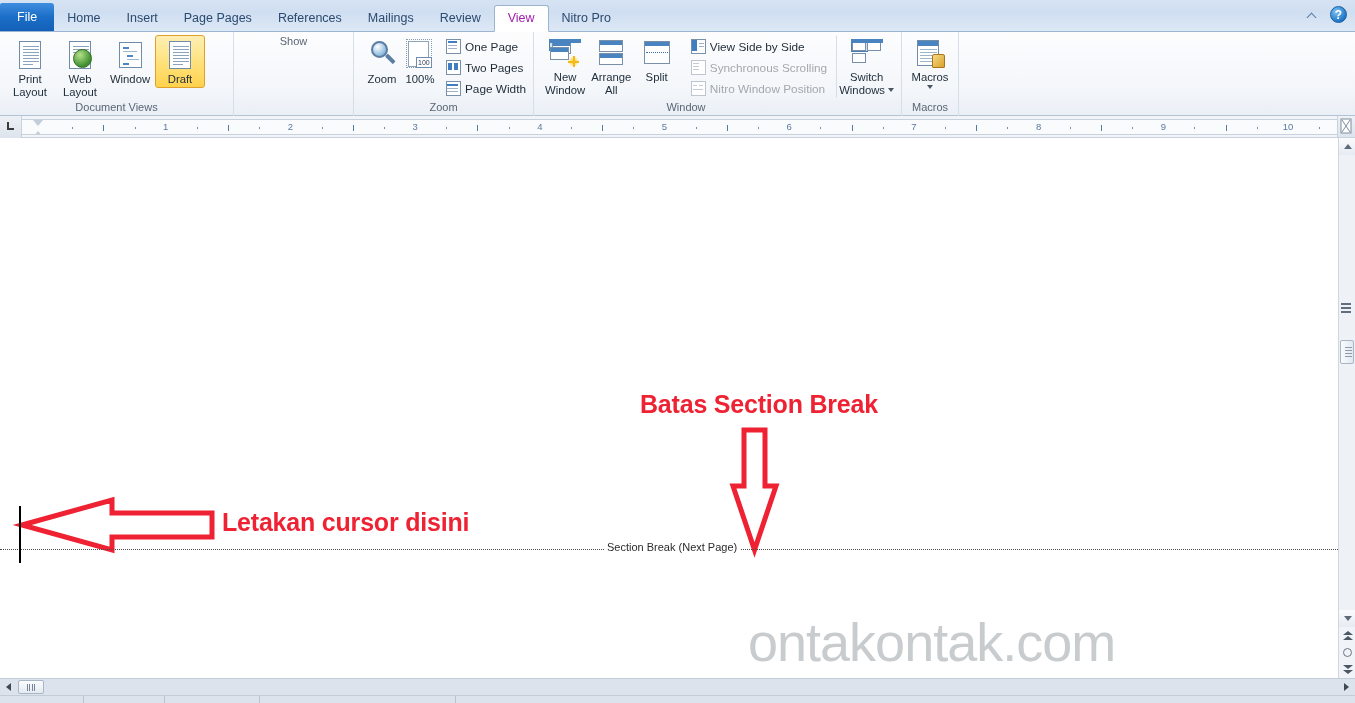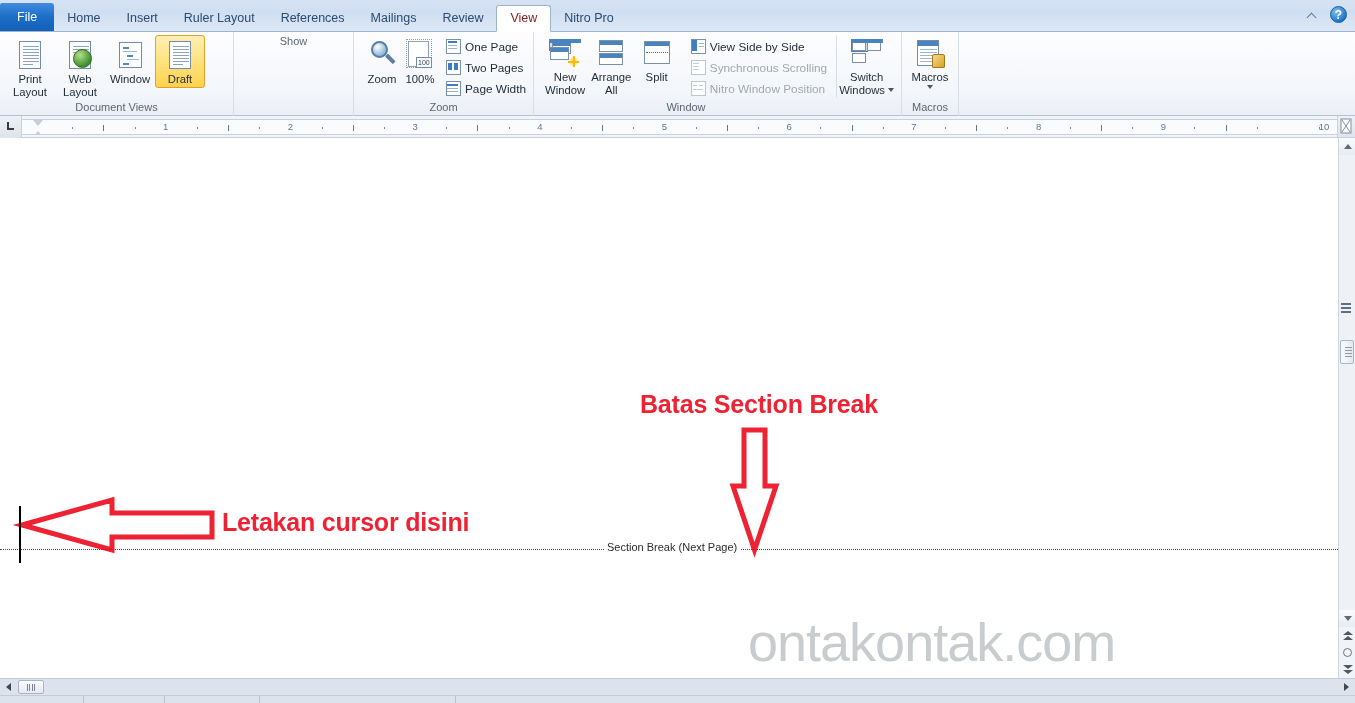--- a/index.html
+++ b/index.html
@@ -42,21 +42,21 @@
   }
   .tab.active {
     background: #fff;
     border: 1px solid #9cb4cf;
     border-bottom: 1px solid #fff;
     border-top-left-radius: 3px;
     border-top-right-radius: 3px;
     margin-bottom: -1px;
     height: 27px;
     line-height: 25px;
-    color: #7f1d1d;
+    color: #a21caf;
     z-index: 3;
   }
   .tabbar-right {
     position: absolute;
     right: 8px; top: 6px;
     display: flex; align-items: center; gap: 9px;
   }
   .minimize-ribbon {
     width: 14px; height: 14px;
     position: relative;
@@ -398,21 +398,21 @@
   }
   .sb-div { position: absolute; top: 0; bottom: 0; width: 1px; background: #b9c3cf; }
 </style>
 </head>
 <body>
 
 <div class="tabbar">
   <div class="tab file">File</div>
   <div class="tab">Home</div>
   <div class="tab">Insert</div>
-  <div class="tab">Ruler Layout</div>
+  <div class="tab">Page Pages</div>
   <div class="tab">References</div>
   <div class="tab">Mailings</div>
   <div class="tab">Review</div>
   <div class="tab active">View</div>
   <div class="tab">Nitro Pro</div>
 
   <div class="tabbar-right">
     <div class="minimize-ribbon"></div>
     <div class="help-btn">?</div>
   </div>
@@ -660,21 +660,21 @@
     </div>
   <div class="num" style="left: 143.7px;">1</div>
       <div class="num" style="left: 268.4px;">2</div>
       <div class="num" style="left: 393.1px;">3</div>
       <div class="num" style="left: 517.8px;">4</div>
       <div class="num" style="left: 642.5px;">5</div>
       <div class="num" style="left: 767.2px;">6</div>
       <div class="num" style="left: 891.9px;">7</div>
       <div class="num" style="left: 1016.6px;">8</div>
       <div class="num" style="left: 1141.3px;">9</div>
-      <div class="num" style="left: 1266px; margin-left: 36px;">10</div>
+      <div class="num" style="left: 1266px;">10</div>
       <div class="dot" style="left: 50.175px;"></div>
       <div class="tick" style="left: 81.35px;"></div>
       <div class="dot" style="left: 112.525px;"></div>
       <div class="dot" style="left: 174.875px;"></div>
       <div class="tick" style="left: 206.05px;"></div>
       <div class="dot" style="left: 237.225px;"></div>
       <div class="dot" style="left: 299.575px;"></div>
       <div class="tick" style="left: 330.75px;"></div>
       <div class="dot" style="left: 361.925px;"></div>
       <div class="dot" style="left: 424.275px;"></div>

